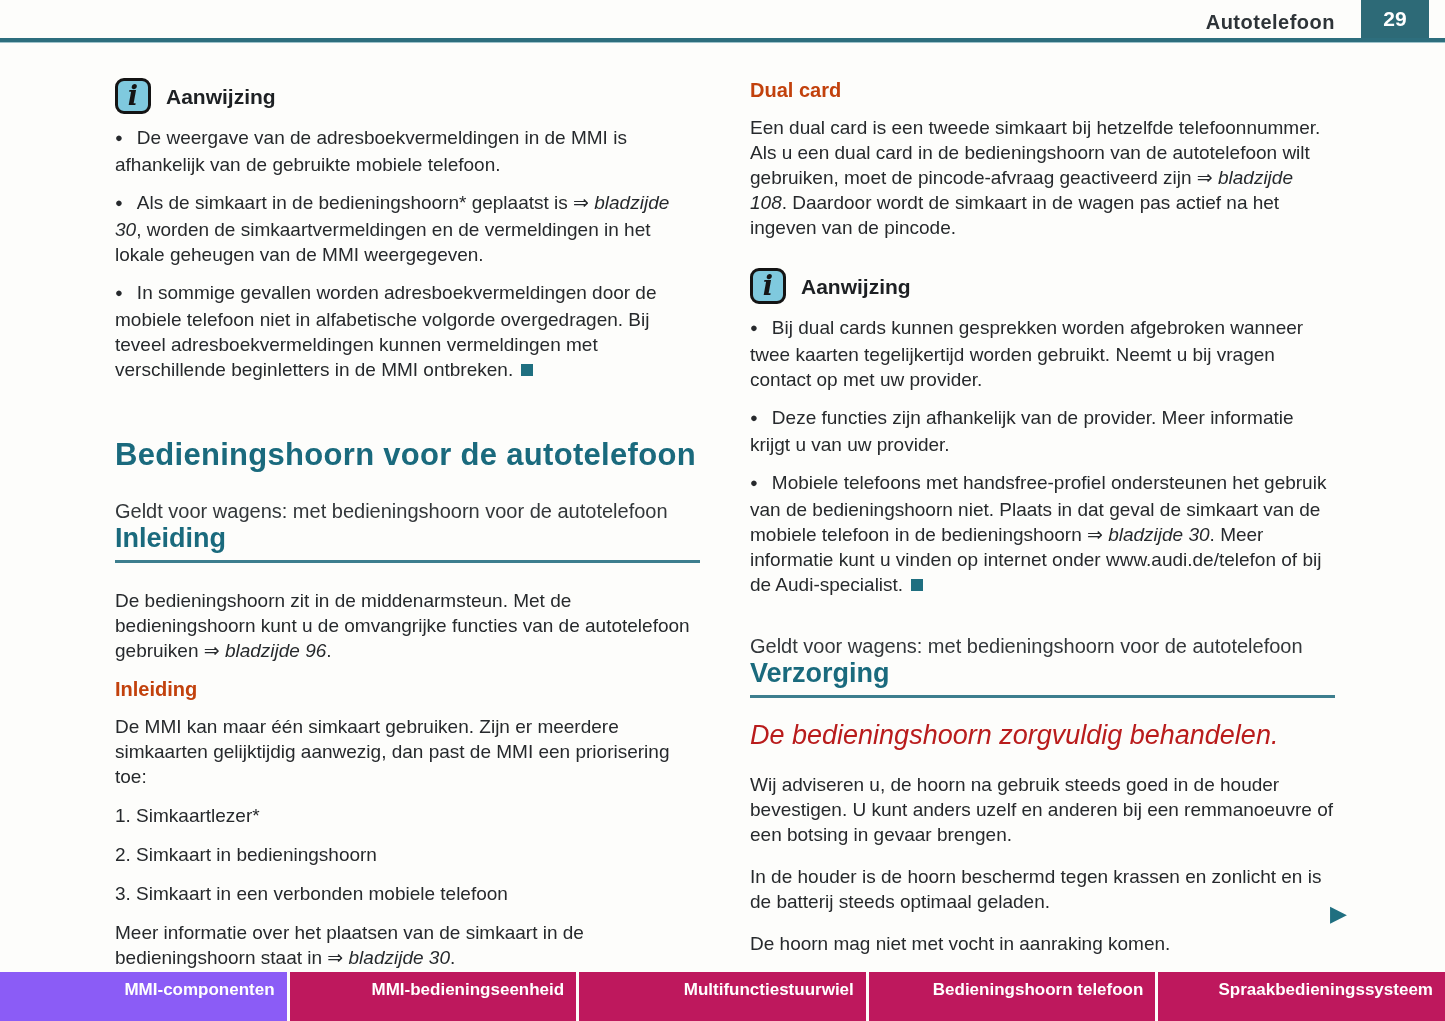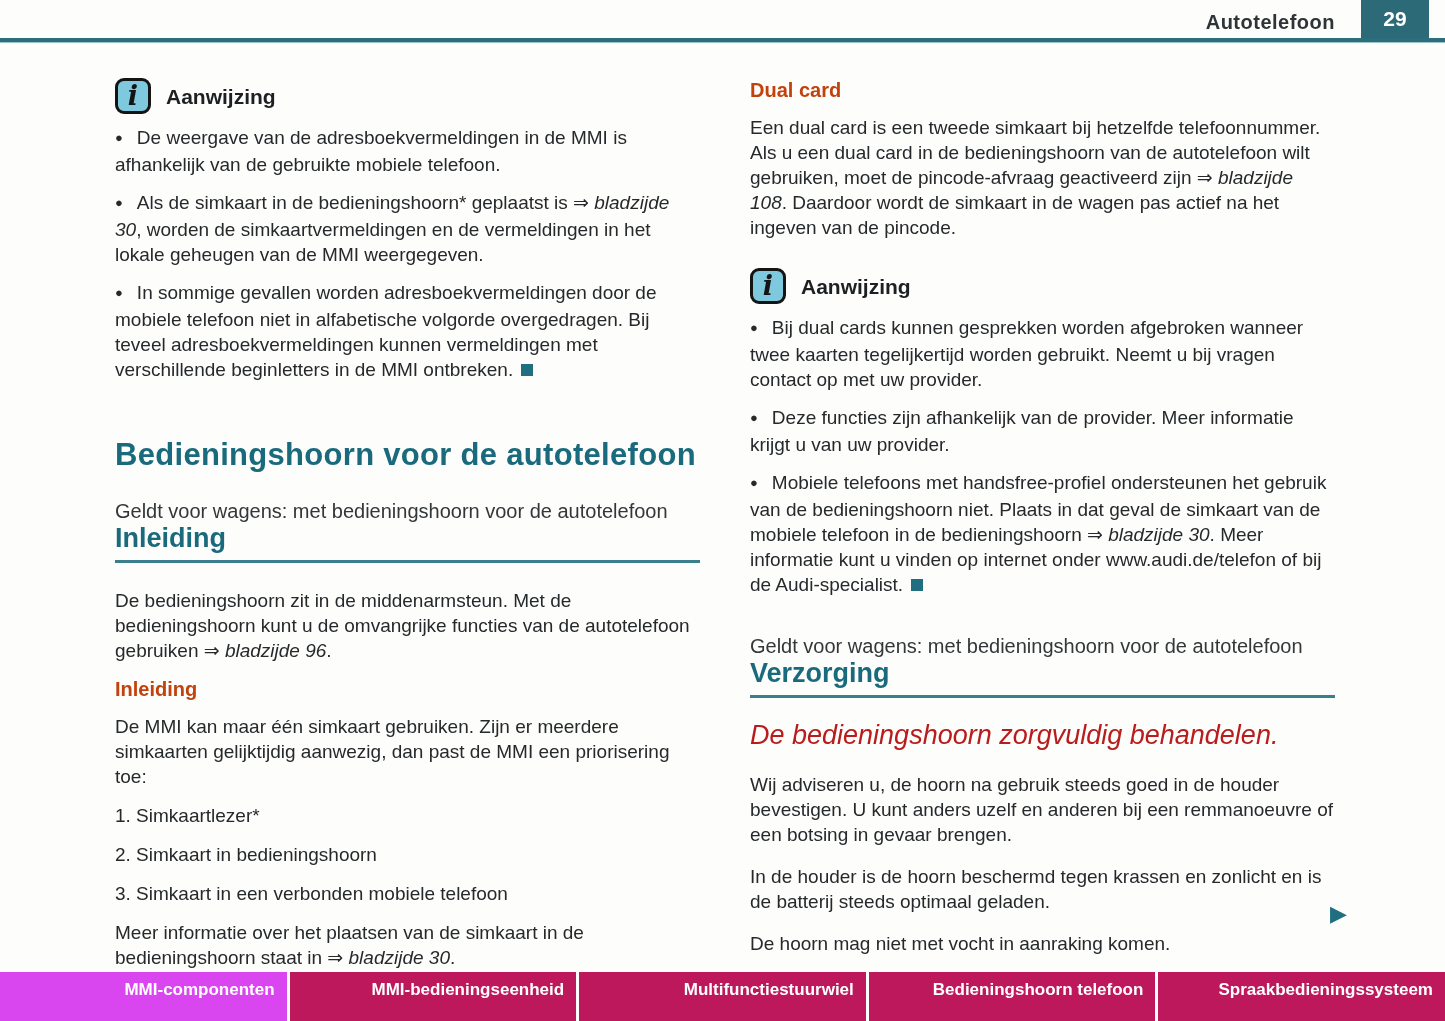--- a/index.html
+++ b/index.html
@@ -75,21 +75,21 @@
   
   .tabs{
     position:absolute;left:0;bottom:0;width:1445px;height:49px;
     display:flex;gap:3px;background:#fdfdfb;
   }
   .tab{
     flex:1;background:#be185d;color:#fff;
     font-size:17px;font-weight:bold;text-align:right;
     padding:8px 12px 0 0;box-sizing:border-box;
   }
-  .tab.active{background:#d946ef;}
+  .tab.active{background:#8b5cf6;}
 </style>
 </head>
 <body>
 
 <div class="page">
 
   <div class="hdr-title">Autotelefoon</div>
   <div class="page-num-box">
     <span>29</span>
   </div>

